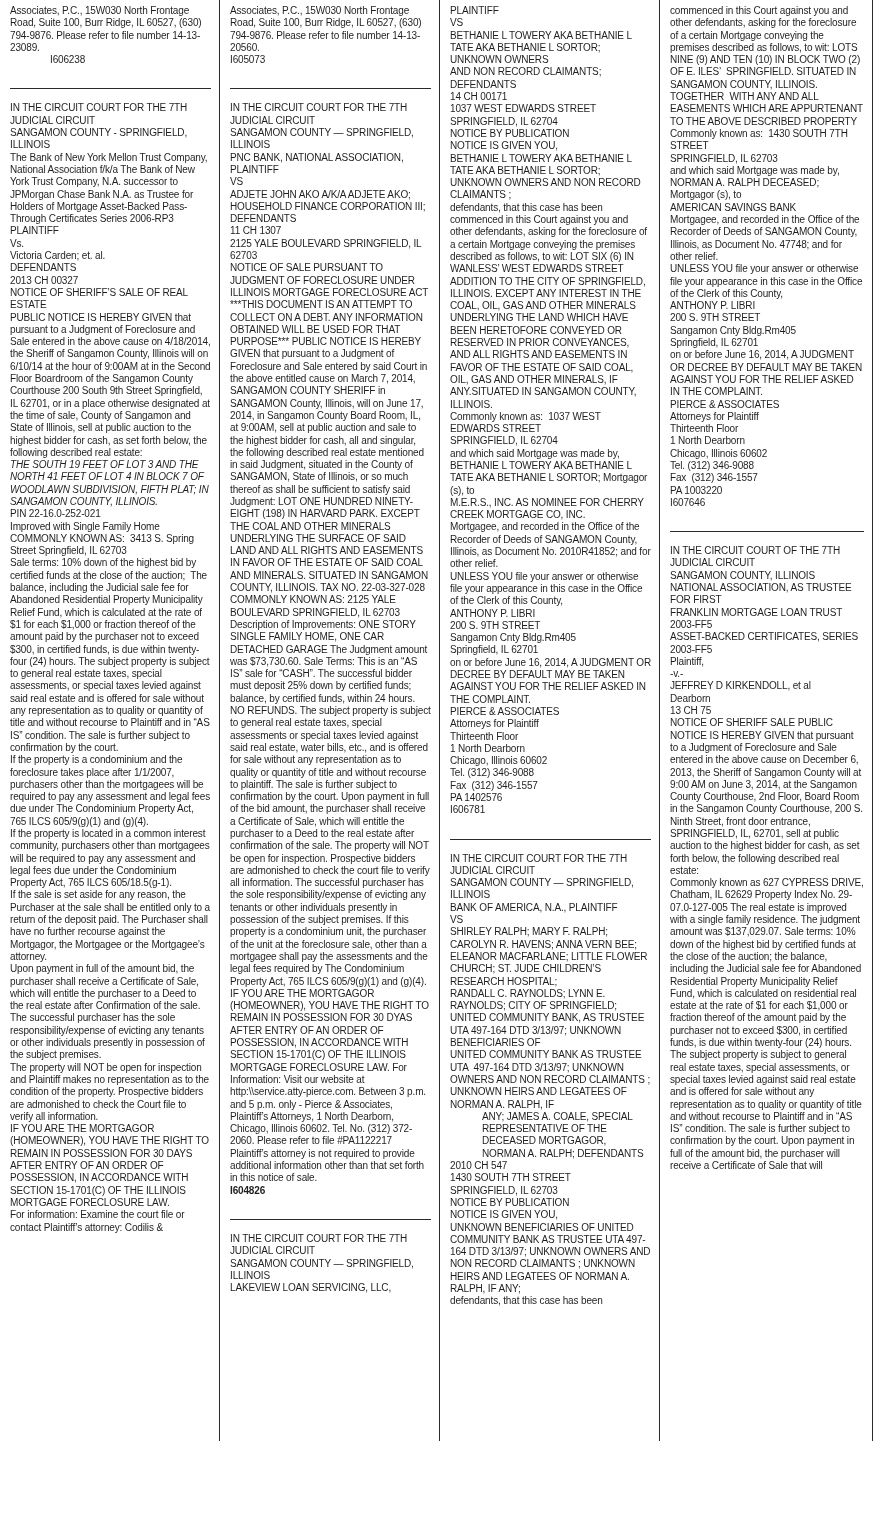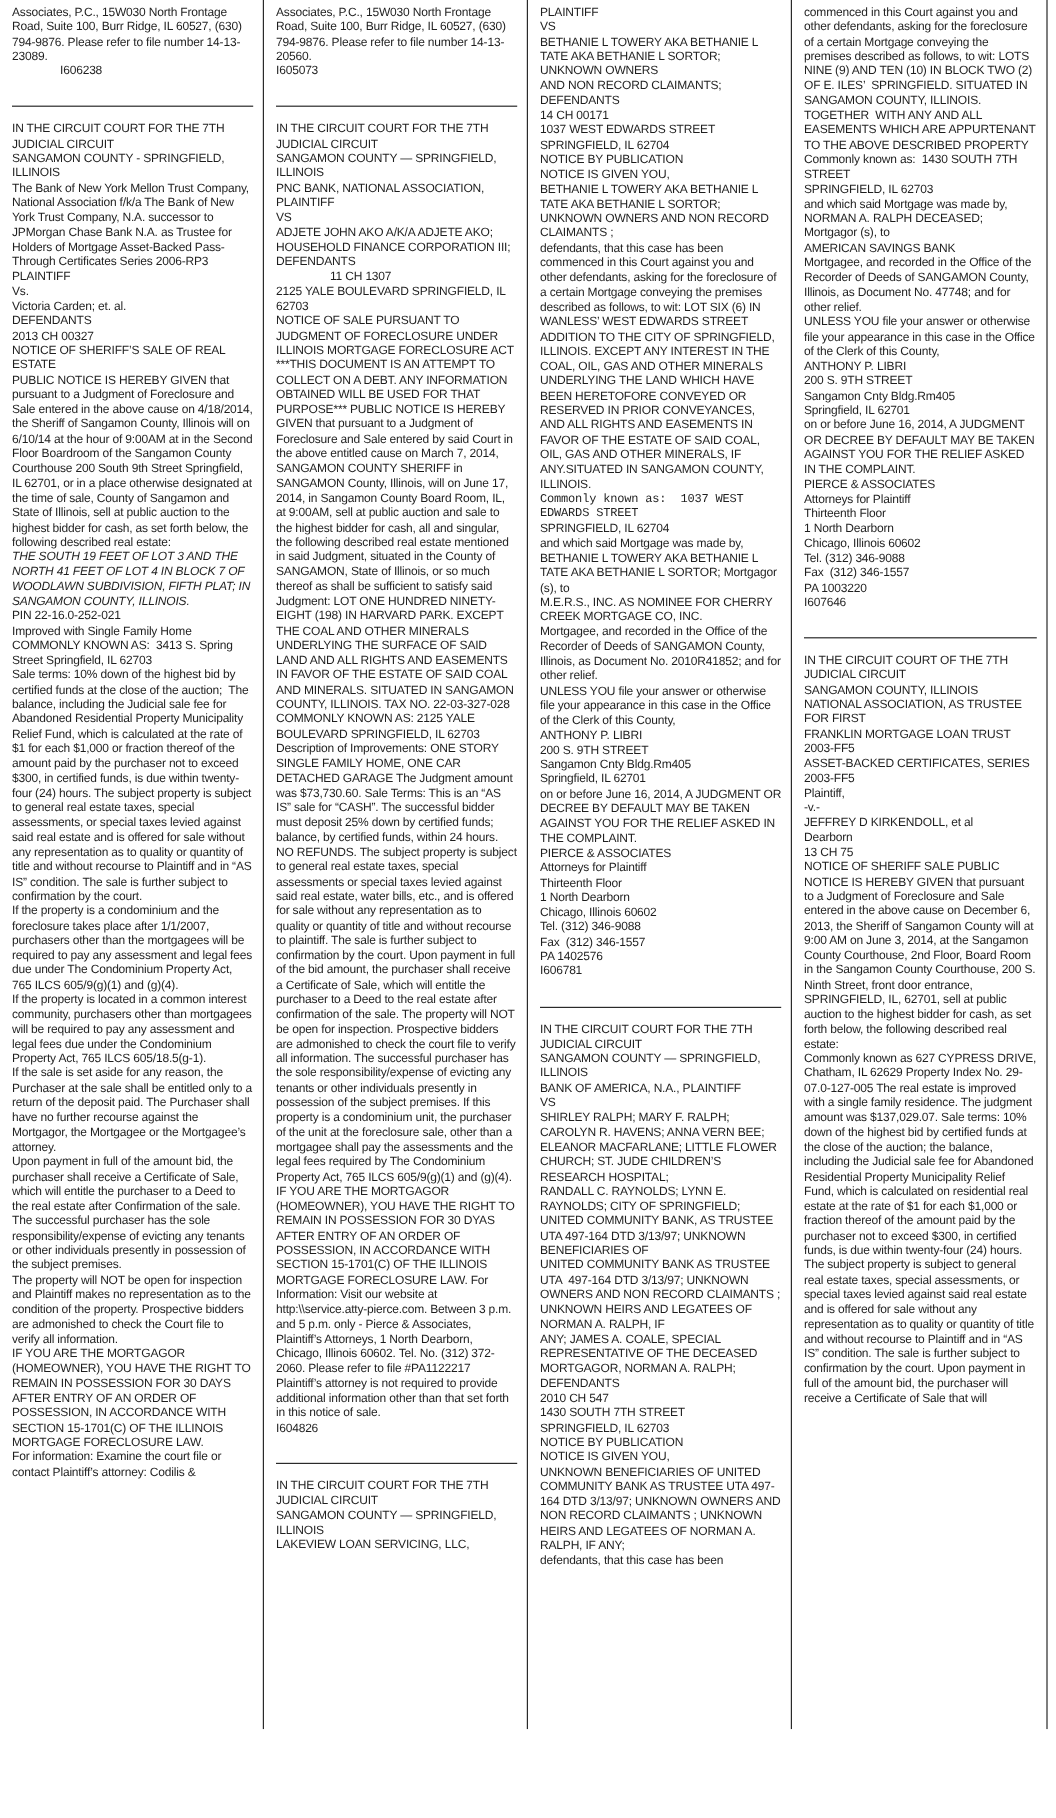--- a/index.html
+++ b/index.html
@@ -86,24 +86,24 @@
       </div>
       <hr class="notice-divider" style="border-top-color: rgb(42, 42, 42);">
       <div class="notice">
         <p class="para" style="color: rgb(31, 31, 31);">IN THE CIRCUIT COURT FOR THE 7TH JUDICIAL CIRCUIT</p>
         <p class="para" style="color: rgb(31, 31, 31);">SANGAMON COUNTY — SPRINGFIELD, ILLINOIS</p>
         <p class="para" style="color: rgb(31, 31, 31);">PNC BANK, NATIONAL ASSOCIATION,</p>
         <p class="para" style="color: rgb(31, 31, 31);">PLAINTIFF</p>
         <p class="para" style="color: rgb(31, 31, 31);">VS</p>
         <p class="para" style="color: rgb(31, 31, 31);">ADJETE JOHN AKO A/K/A ADJETE AKO; HOUSEHOLD FINANCE CORPORATION III;</p>
         <p class="para" style="color: rgb(31, 31, 31);">DEFENDANTS</p>
-        <p class="para" style="color: rgb(31, 31, 31); margin-left: 45px;">11 CH 1307</p>
+        <p class="para" style="color: rgb(31, 31, 31);">11 CH 1307</p>
         <p class="para" style="color: rgb(31, 31, 31);">2125 YALE BOULEVARD SPRINGFIELD, IL 62703</p>
         <p class="para" style="color: rgb(31, 31, 31);">NOTICE OF SALE PURSUANT TO JUDGMENT OF FORECLOSURE UNDER ILLINOIS MORTGAGE FORECLOSURE ACT ***THIS DOCUMENT IS AN ATTEMPT TO COLLECT ON A DEBT. ANY INFORMATION OBTAINED WILL BE USED FOR THAT PURPOSE*** PUBLIC NOTICE IS HEREBY GIVEN that pursuant to a Judgment of Foreclosure and Sale entered by said Court in the above entitled cause on March 7, 2014, SANGAMON COUNTY SHERIFF in SANGAMON County, Illinois, will on June 17, 2014, in Sangamon County Board Room, IL, at 9:00AM, sell at public auction and sale to the highest bidder for cash, all and singular, the following described real estate mentioned in said Judgment, situated in the County of SANGAMON, State of Illinois, or so much thereof as shall be sufficient to satisfy said Judgment: LOT ONE HUNDRED NINETY-EIGHT (198) IN HARVARD PARK. EXCEPT THE COAL AND OTHER MINERALS UNDERLYING THE SURFACE OF SAID LAND AND ALL RIGHTS AND EASEMENTS IN FAVOR OF THE ESTATE OF SAID COAL AND MINERALS. SITUATED IN SANGAMON COUNTY, ILLINOIS. TAX NO. 22-03-327-028 COMMONLY KNOWN AS: 2125 YALE BOULEVARD SPRINGFIELD, IL 62703 Description of Improvements: ONE STORY SINGLE FAMILY HOME, ONE CAR DETACHED GARAGE The Judgment amount was $73,730.60. Sale Terms: This is an “AS IS” sale for “CASH”. The successful bidder must deposit 25% down by certified funds; balance, by certified funds, within 24 hours. NO REFUNDS. The subject property is subject to general real estate taxes, special assessments or special taxes levied against said real estate, water bills, etc., and is offered for sale without any representation as to quality or quantity of title and without recourse to plaintiff. The sale is further subject to confirmation by the court. Upon payment in full of the bid amount, the purchaser shall receive a Certificate of Sale, which will entitle the purchaser to a Deed to the real estate after confirmation of the sale. The property will NOT be open for inspection. Prospective bidders are admonished to check the court file to verify all information. The successful purchaser has the sole responsibility/expense of evicting any tenants or other individuals presently in possession of the subject premises. If this property is a condominium unit, the purchaser of the unit at the foreclosure sale, other than a mortgagee shall pay the assessments and the legal fees required by The Condominium Property Act, 765 ILCS 605/9(g)(1) and (g)(4). IF YOU ARE THE MORTGAGOR (HOMEOWNER), YOU HAVE THE RIGHT TO REMAIN IN POSSESSION FOR 30 DYAS AFTER ENTRY OF AN ORDER OF POSSESSION, IN ACCORDANCE WITH SECTION 15-1701(C) OF THE ILLINOIS MORTGAGE FORECLOSURE LAW. For Information: Visit our website at http:\\service.atty-pierce.com. Between 3 p.m. and 5 p.m. only - Pierce &amp; Associates, Plaintiff’s Attorneys, 1 North Dearborn, Chicago, Illinois 60602. Tel. No. (312) 372-2060. Please refer to file #PA1122217 Plaintiff’s attorney is not required to provide additional information other than that set forth in this notice of sale.</p>
-        <p class="para" style="color: rgb(31, 31, 31);">I604826</p>
+        <p class="para" style="color: rgb(31, 31, 31); font-weight: bold;">I604826</p>
       </div>
       <hr class="notice-divider" style="border-top-color: rgb(42, 42, 42);">
       <div class="notice">
         <p class="para" style="color: rgb(31, 31, 31);">IN THE CIRCUIT COURT FOR THE 7TH JUDICIAL CIRCUIT</p>
         <p class="para" style="color: rgb(31, 31, 31);">SANGAMON COUNTY — SPRINGFIELD, ILLINOIS</p>
         <p class="para" style="color: rgb(31, 31, 31);">LAKEVIEW LOAN SERVICING, LLC,</p>
       </div>
     </div>
     <div class="col col-3" style="border-right-color: rgb(42, 42, 42);">
       <div class="notice">
@@ -112,21 +112,21 @@
         <p class="para" style="color: rgb(31, 31, 31);">BETHANIE L TOWERY AKA BETHANIE L TATE AKA BETHANIE L SORTOR; UNKNOWN OWNERS</p>
         <p class="para" style="color: rgb(31, 31, 31);">AND NON RECORD CLAIMANTS;</p>
         <p class="para" style="color: rgb(31, 31, 31);">DEFENDANTS</p>
         <p class="para" style="color: rgb(31, 31, 31);">14 CH 00171</p>
         <p class="para" style="color: rgb(31, 31, 31);">1037 WEST EDWARDS STREET</p>
         <p class="para" style="color: rgb(31, 31, 31);">SPRINGFIELD, IL 62704</p>
         <p class="para" style="color: rgb(31, 31, 31);">NOTICE BY PUBLICATION</p>
         <p class="para" style="color: rgb(31, 31, 31);">NOTICE IS GIVEN YOU,</p>
         <p class="para" style="color: rgb(31, 31, 31);">BETHANIE L TOWERY AKA BETHANIE L TATE AKA BETHANIE L SORTOR; UNKNOWN OWNERS AND NON RECORD CLAIMANTS ;</p>
         <p class="para" style="color: rgb(31, 31, 31);">defendants, that this case has been commenced in this Court against you and other defendants, asking for the foreclosure of a certain Mortgage conveying the premises described as follows, to wit: LOT SIX (6) IN WANLESS’ WEST EDWARDS STREET ADDITION TO THE CITY OF SPRINGFIELD, ILLINOIS. EXCEPT ANY INTEREST IN THE COAL, OIL, GAS AND OTHER MINERALS UNDERLYING THE LAND WHICH HAVE BEEN HERETOFORE CONVEYED OR RESERVED IN PRIOR CONVEYANCES, AND ALL RIGHTS AND EASEMENTS IN FAVOR OF THE ESTATE OF SAID COAL, OIL, GAS AND OTHER MINERALS, IF ANY.SITUATED IN SANGAMON COUNTY, ILLINOIS.</p>
-        <p class="para" style="color: rgb(31, 31, 31); font-family: Liberation Mono, monospace;">Commonly known as:  1037 WEST EDWARDS STREET</p>
+        <p class="para" style="color: rgb(31, 31, 31);">Commonly known as:  1037 WEST EDWARDS STREET</p>
         <p class="para" style="color: rgb(31, 31, 31);">SPRINGFIELD, IL 62704</p>
         <p class="para" style="color: rgb(31, 31, 31);">and which said Mortgage was made by,</p>
         <p class="para" style="color: rgb(31, 31, 31);">BETHANIE L TOWERY AKA BETHANIE L TATE AKA BETHANIE L SORTOR; Mortgagor (s), to</p>
         <p class="para" style="color: rgb(31, 31, 31);">M.E.R.S., INC. AS NOMINEE FOR CHERRY CREEK MORTGAGE CO, INC.</p>
         <p class="para" style="color: rgb(31, 31, 31);">Mortgagee, and recorded in the Office of the Recorder of Deeds of SANGAMON County, Illinois, as Document No. 2010R41852; and for other relief.</p>
         <p class="para" style="color: rgb(31, 31, 31);">UNLESS YOU file your answer or otherwise file your appearance in this case in the Office of the Clerk of this County,</p>
         <p class="para" style="color: rgb(31, 31, 31);">ANTHONY P. LIBRI</p>
         <p class="para" style="color: rgb(31, 31, 31);">200 S. 9TH STREET</p>
         <p class="para" style="color: rgb(31, 31, 31);">Sangamon Cnty Bldg.Rm405</p>
         <p class="para" style="color: rgb(31, 31, 31);">Springfield, IL 62701</p>
@@ -144,21 +144,21 @@
       <hr class="notice-divider" style="border-top-color: rgb(42, 42, 42);">
       <div class="notice">
         <p class="para" style="color: rgb(31, 31, 31);">IN THE CIRCUIT COURT FOR THE 7TH JUDICIAL CIRCUIT</p>
         <p class="para" style="color: rgb(31, 31, 31);">SANGAMON COUNTY — SPRINGFIELD, ILLINOIS</p>
         <p class="para" style="color: rgb(31, 31, 31);">BANK OF AMERICA, N.A., PLAINTIFF</p>
         <p class="para" style="color: rgb(31, 31, 31);">VS</p>
         <p class="para" style="color: rgb(31, 31, 31);">SHIRLEY RALPH; MARY F. RALPH; CAROLYN R. HAVENS; ANNA VERN BEE; ELEANOR MACFARLANE; LITTLE FLOWER CHURCH; ST. JUDE CHILDREN’S RESEARCH HOSPITAL;</p>
         <p class="para" style="color: rgb(31, 31, 31);">RANDALL C. RAYNOLDS; LYNN E. RAYNOLDS; CITY OF SPRINGFIELD;</p>
         <p class="para" style="color: rgb(31, 31, 31);">UNITED COMMUNITY BANK, AS TRUSTEE UTA 497-164 DTD 3/13/97; UNKNOWN BENEFICIARIES OF</p>
         <p class="para" style="color: rgb(31, 31, 31);">UNITED COMMUNITY BANK AS TRUSTEE UTA  497-164 DTD 3/13/97; UNKNOWN OWNERS AND NON RECORD CLAIMANTS ; UNKNOWN HEIRS AND LEGATEES OF NORMAN A. RALPH, IF</p>
-        <p class="para" style="color: rgb(31, 31, 31);">ANY; JAMES A. COALE, SPECIAL  REPRESENTATIVE OF THE DECEASED MORTGAGOR, NORMAN A. RALPH; DEFENDANTS</p>
+        <p class="para" style="color: rgb(31, 31, 31); margin-left: 32px;">ANY; JAMES A. COALE, SPECIAL  REPRESENTATIVE OF THE DECEASED MORTGAGOR, NORMAN A. RALPH; DEFENDANTS</p>
         <p class="para" style="color: rgb(31, 31, 31);">2010 CH 547</p>
         <p class="para" style="color: rgb(31, 31, 31);">1430 SOUTH 7TH STREET</p>
         <p class="para" style="color: rgb(31, 31, 31);">SPRINGFIELD, IL 62703</p>
         <p class="para" style="color: rgb(31, 31, 31);">NOTICE BY PUBLICATION</p>
         <p class="para" style="color: rgb(31, 31, 31);">NOTICE IS GIVEN YOU,</p>
         <p class="para" style="color: rgb(31, 31, 31);">UNKNOWN BENEFICIARIES OF UNITED COMMUNITY BANK AS TRUSTEE UTA 497-164 DTD 3/13/97; UNKNOWN OWNERS AND NON RECORD CLAIMANTS ; UNKNOWN HEIRS AND LEGATEES OF NORMAN A. RALPH, IF ANY;</p>
         <p class="para" style="color: rgb(31, 31, 31);">defendants, that this case has been</p>
       </div>
     </div>
     <div class="col col-4" style="border-right-color: rgb(42, 42, 42);">

